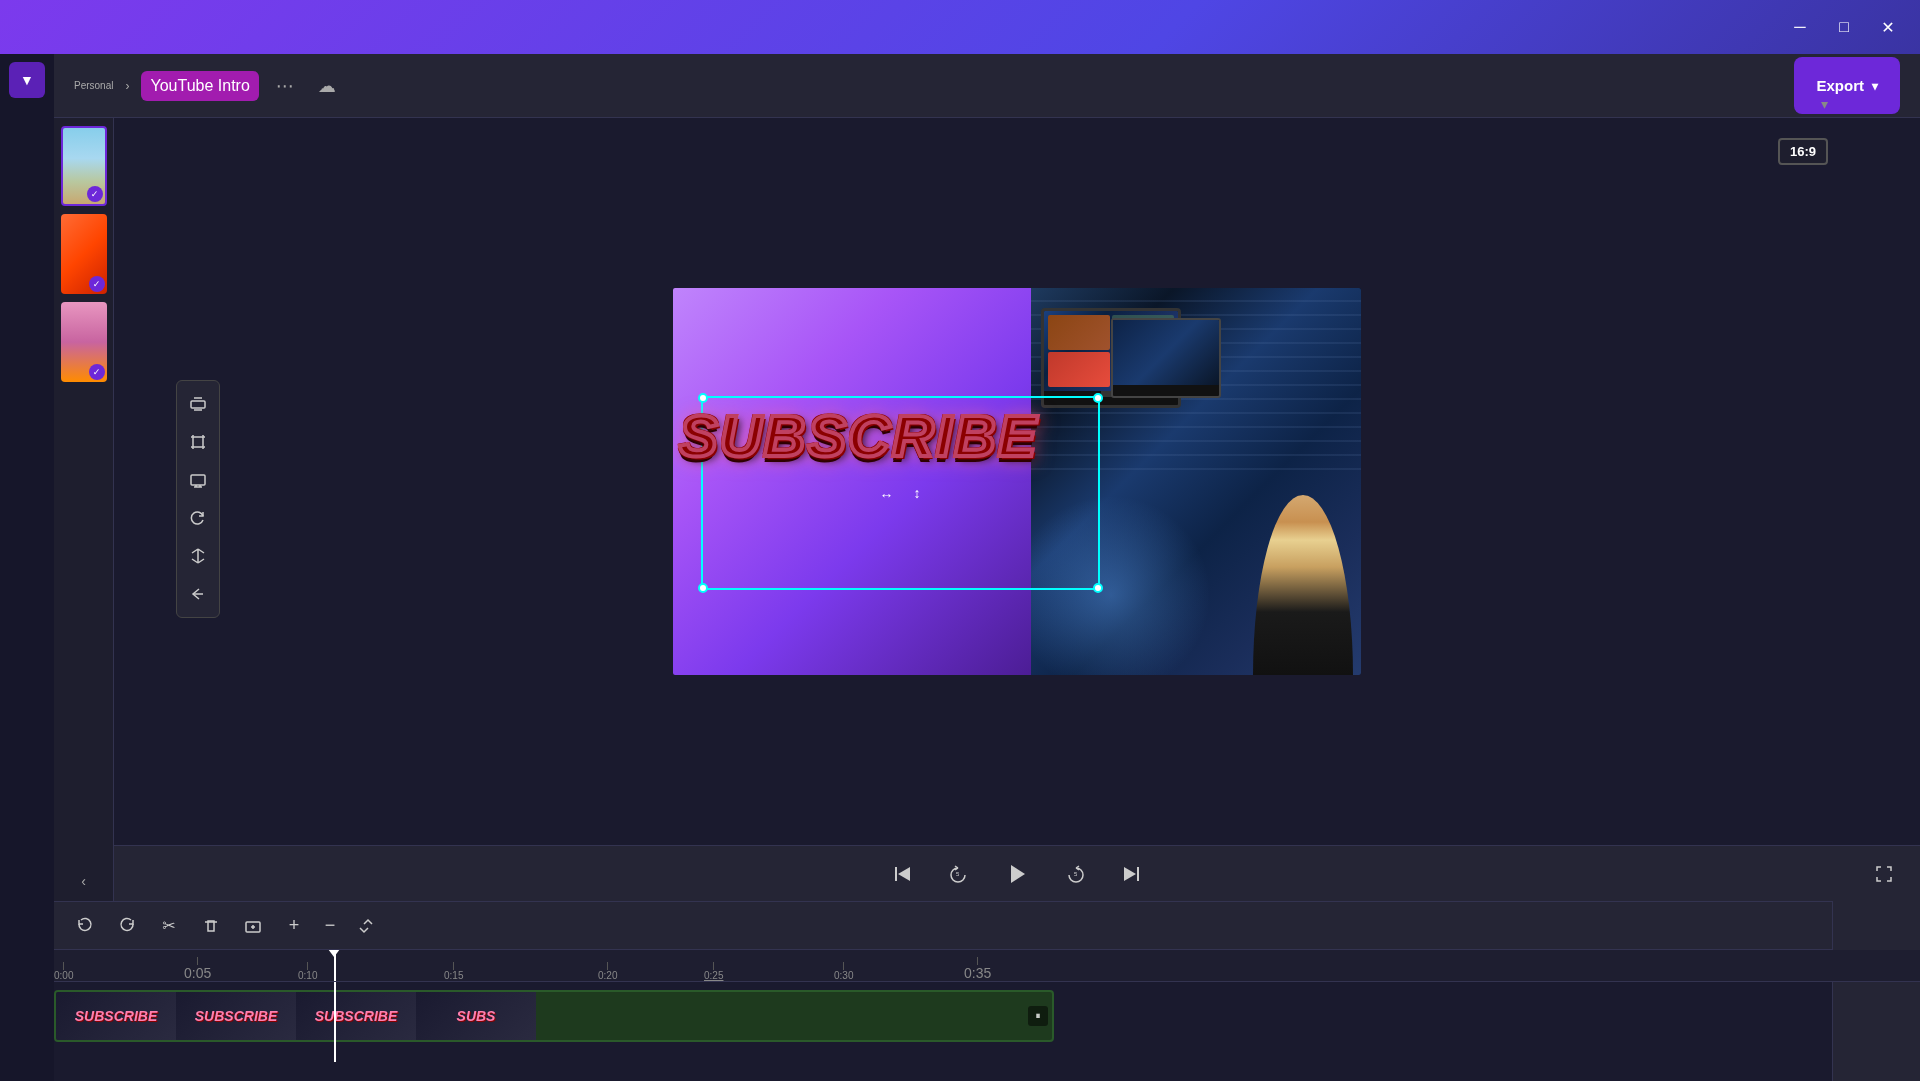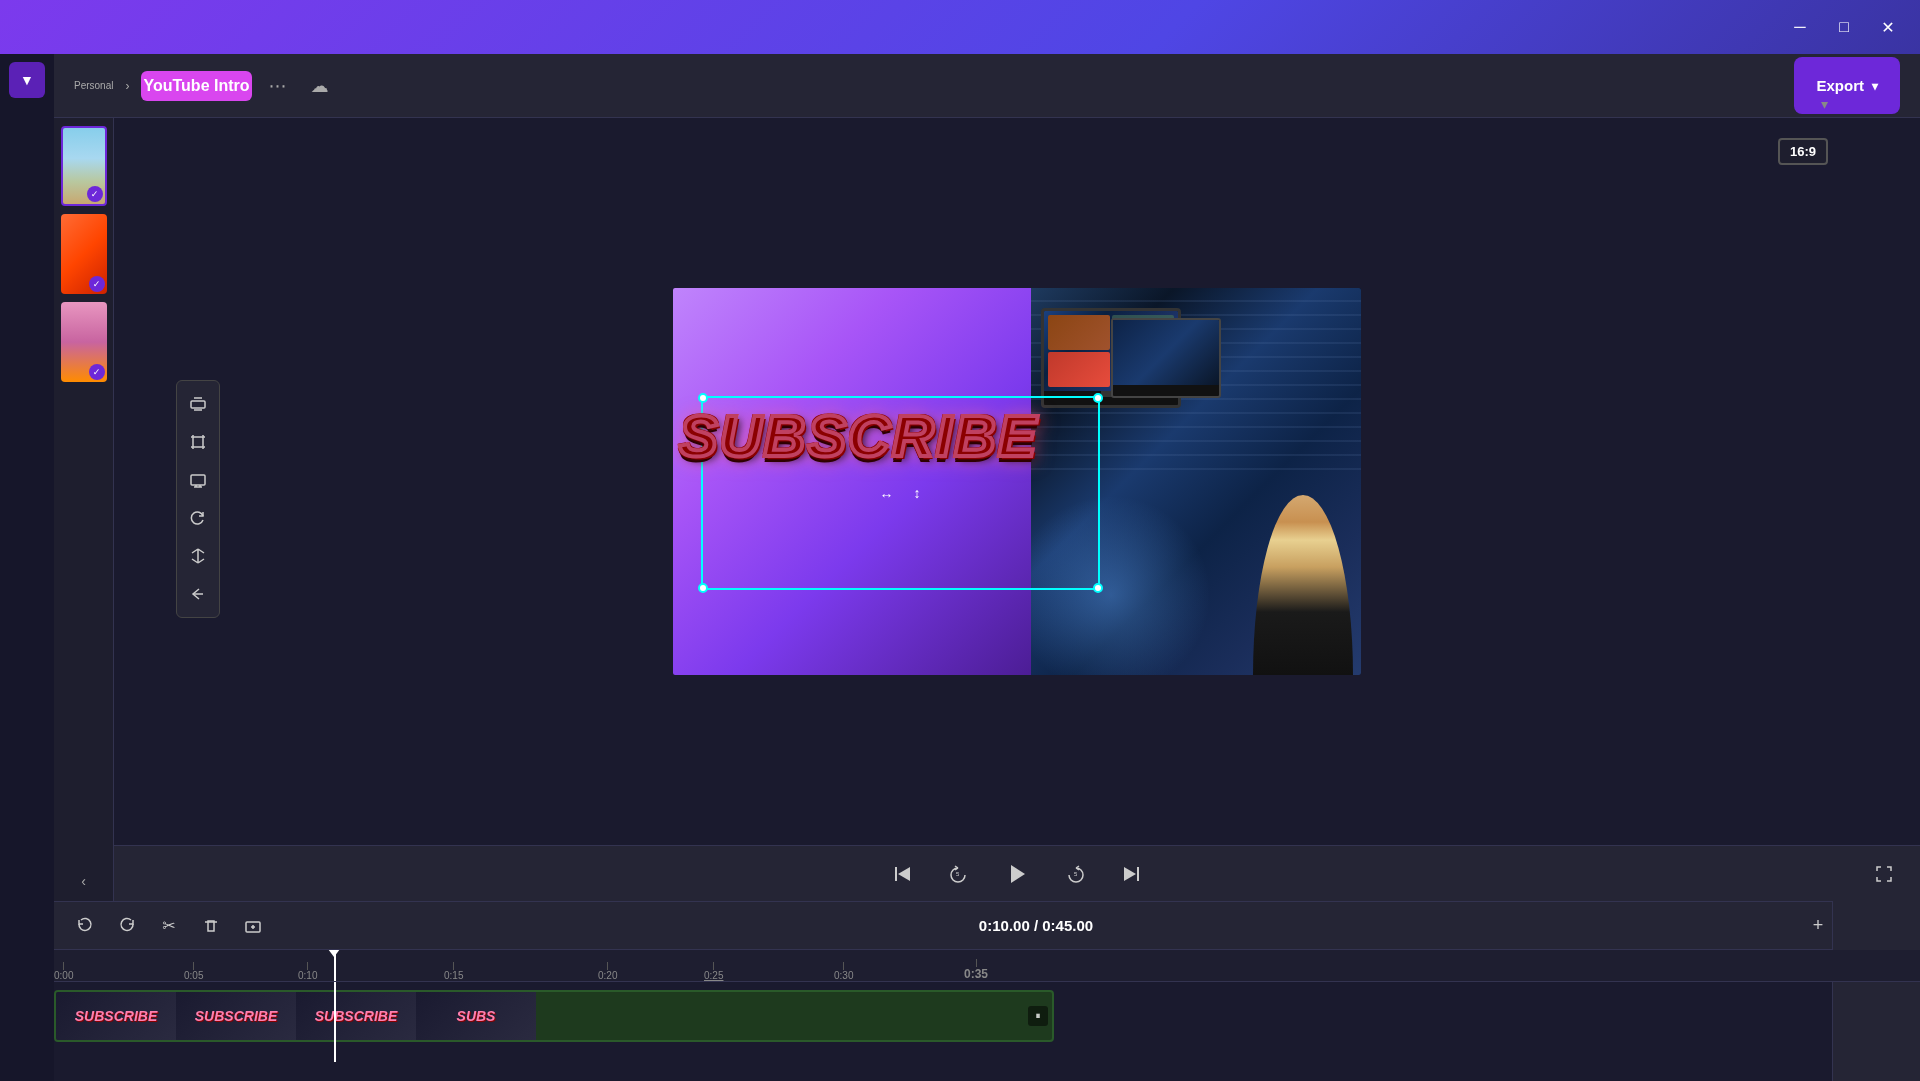--- a/index.html
+++ b/index.html
@@ -86,23 +86,23 @@
       color: #aaa;
       font-size: 10px;
     }
     .header-arrow {
       color: #aaa;
       font-size: 12px;
     }
     .header-title {
       color: #fff;
       font-size: 16px;
-      font-weight: 700;
-      background: #d946ef;
-      padding: 6px 2px;
+      font-weight: 400;
+      background: #a21caf;
+      padding: 6px 9px;
       border-radius: 6px;
     }
     .header-menu-btn {
       width: 28px; height: 28px;
       background: transparent;
       border: none;
       color: #aaa;
       font-size: 18px;
       cursor: pointer;
       display: flex; align-items: center; justify-content: center;
@@ -834,25 +834,20 @@
           <polyline points="2,4 4,4 14,4"></polyline>
           <path d="M5 4V3h6v1M5 4v9h6V4"></path>
         </svg>
       </button>
       <button class="timeline-tool-btn">
         <svg width="18" height="18" viewBox="0 0 18 18" fill="none" stroke="currentColor" stroke-width="1.5">
           <rect x="2" y="5" width="14" height="10" rx="1"></rect>
           <path d="M9 8v4M7 10h4"></path>
         </svg>
       </button>
-      <div class="time-display">
-        <span>0:10.00</span>
-        <span> / </span>
-        <span>0:45.00</span>
-      </div>
       <div class="timeline-right">
         <button class="zoom-btn">+</button>
         <button class="zoom-btn">−</button>
         <button class="zoom-btn">
           <svg width="16" height="16" viewBox="0 0 16 16" fill="none" stroke="currentColor" stroke-width="1.5">
             <path d="M2 10l4 4 4-4M14 6l-4-4-4 4"></path>
           </svg>
         </button>
       </div>
     </div>
@@ -862,21 +857,21 @@
     <div style="flex:1; position:relative; overflow:hidden;">
 
       <div class="timeline-ruler">
         <div class="ruler-marks">
           <div class="ruler-mark" style="left: 0px">
             <div class="ruler-mark-line"></div>
             <span style="font-size:10px;color:#888;text-align:right;">0:00</span>
           </div>
           <div class="ruler-mark" style="left: 130px">
             <div class="ruler-mark-line"></div>
-            <span style="font-size:10px;color:#888;">0:05</span>
+            <span style="font-size:14px;color:#888;">0:05</span>
           </div>
           <div class="ruler-mark" style="left: 244px">
             <div class="ruler-mark-line"></div>
             <span style="font-size:10px;color:#888;">0:10</span>
           </div>
           <div class="ruler-mark" style="left: 390px">
             <div class="ruler-mark-line"></div>
             <span style="font-size:10px;color:#888;">0:15</span>
           </div>
           <div class="ruler-mark" style="left: 544px">
@@ -886,21 +881,21 @@
           <div class="ruler-mark" style="left: 650px">
             <div class="ruler-mark-line"></div>
             <span style="font-size:10px;color:#888;text-decoration:underline;">0:25</span>
           </div>
           <div class="ruler-mark" style="left: 780px">
             <div class="ruler-mark-line"></div>
             <span style="font-size:10px;color:#888;">0:30</span>
           </div>
           <div class="ruler-mark" style="left: 910px">
             <div class="ruler-mark-line"></div>
-            <span style="font-size:12px;color:#888;font-weight:bold;">0:35</span>
+            <span style="font-size:14px;color:#888;">0:35</span>
           </div>
 
           <div class="playhead" style="left: 280px">
             <div class="playhead-triangle"></div>
           </div>
         </div>
       </div>
 
       <div style="position:relative; height:80px; margin: 0; padding: 4px 0;">
 

